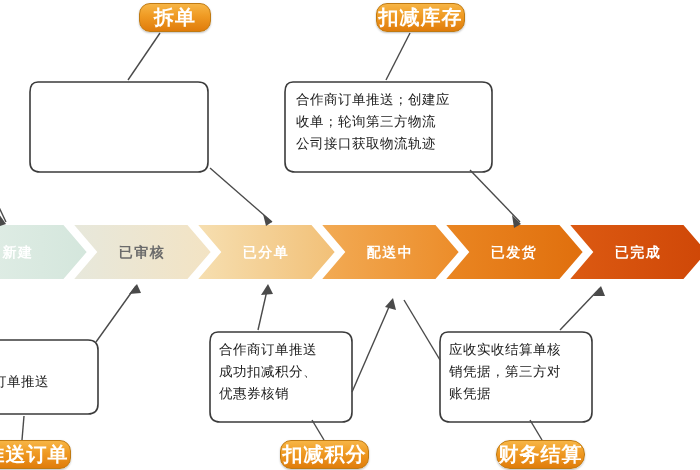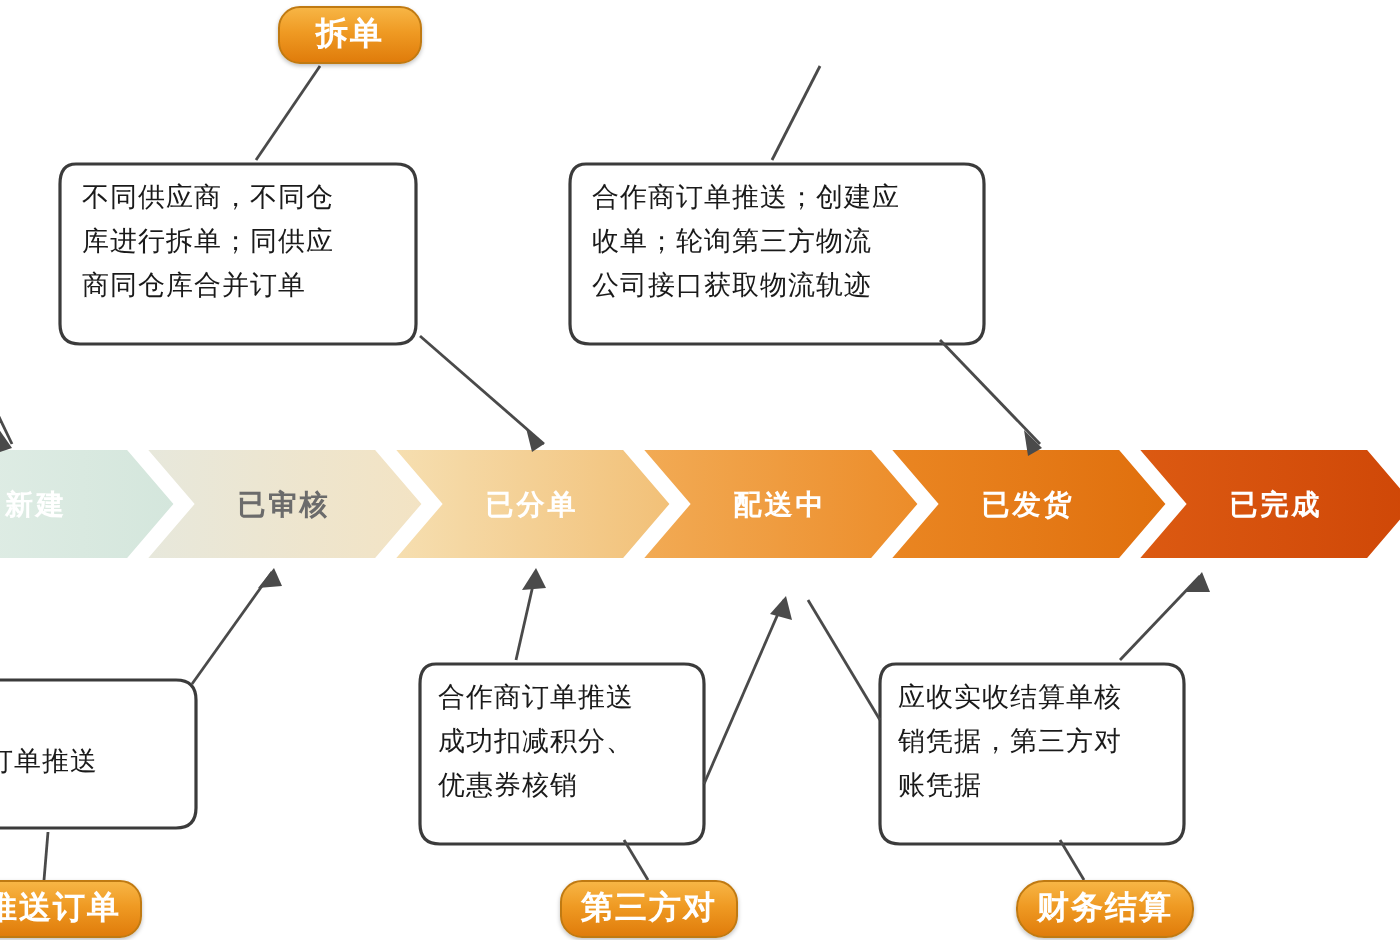--- a/index.html
+++ b/index.html
@@ -24,21 +24,21 @@
     left: 0;
     top: 0;
     width: 700px;
     height: 470px;
   }
   .pill {
     position: absolute;
     border-radius: 11px;
     border: 1px solid #c07a12;
     color: #ffffff;
-    font-size: 16px;
+    font-size: 20px;
     font-weight: bold;
     letter-spacing: 1px;
     display: flex;
     align-items: center;
     justify-content: center;
     text-align: left;
     box-sizing: border-box;
     background: linear-gradient(to bottom, #f7b545 0%, #ef9a23 45%, #e07c0b 100%);
     box-shadow: 0 1px 2px rgba(0,0,0,0.25);
   }
@@ -144,28 +144,26 @@
       <text x="18" y="257" letter-spacing="1.5">新建</text>
       <text x="142" y="257" letter-spacing="1.5" fill="#6b6b6b">已审核</text>
       <text x="266" y="257" letter-spacing="1.5">已分单</text>
       <text x="390" y="257" letter-spacing="1.5">配送中</text>
       <text x="514" y="257" letter-spacing="1.5">已发货</text>
       <text x="638" y="257" letter-spacing="1.5">已完成</text>
     </g>
   </svg>
 
   <div class="pill" style="left:139px; top:3px; width:72px; height:29px;">拆单</div>
+  <div class="pill" style="left:376px; top:3px; width:89px; height:29px;">扣减库存</div>
 
   <div class="pill" style="left:-18px; top:440px; width:89px; height:29px;">推送订单</div>
-  <div class="pill" style="left:280px; top:440px; width:89px; height:29px;">第三方对</div>
-  <div class="pill" style="left:508px; top:440px; width:89px; height:29px;border-radius:14px;">财务结算</div>
+  <div class="pill" style="left:280px; top:440px; width:89px; height:29px;">扣减积分</div>
+  <div class="pill" style="left:496px; top:440px; width:89px; height:29px;border-radius:14px;">财务结算</div>
 
-  <div class="note" style="left:38px; top:86px; width:164px; height:84px;">不同供应商，不同仓
-库进行拆单；同供应
-商同仓库合并订单</div>
   <div class="note" style="left:293px; top:86px; width:194px; height:84px;">合作商订单推送；创建应
 收单；轮询第三方物流
 公司接口获取物流轨迹</div>
 
   <div class="note" style="left:-24px; top:368px; width:118px; height:30px;">商订单推送</div>
   <div class="note" style="left:446px; top:336px; width:142px; height:84px;">应收实收结算单核
 销凭据，第三方对
 账凭据</div>
   <div class="note" style="left:216px; top:336px; width:132px; height:84px;">合作商订单推送
 成功扣减积分、

